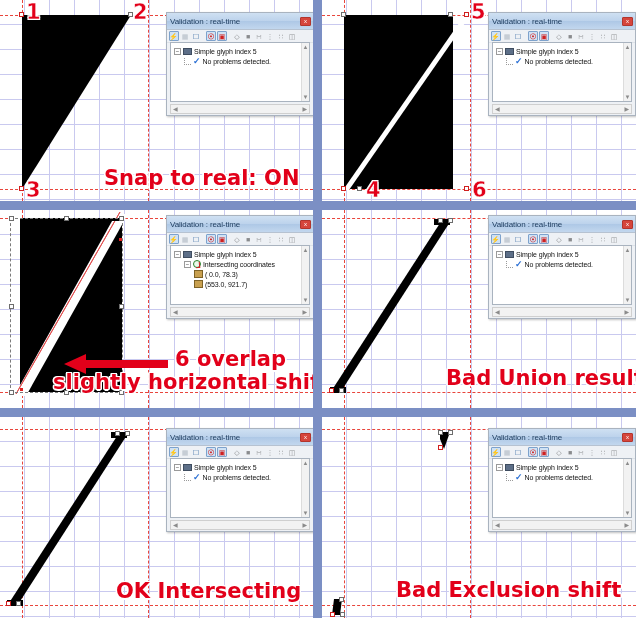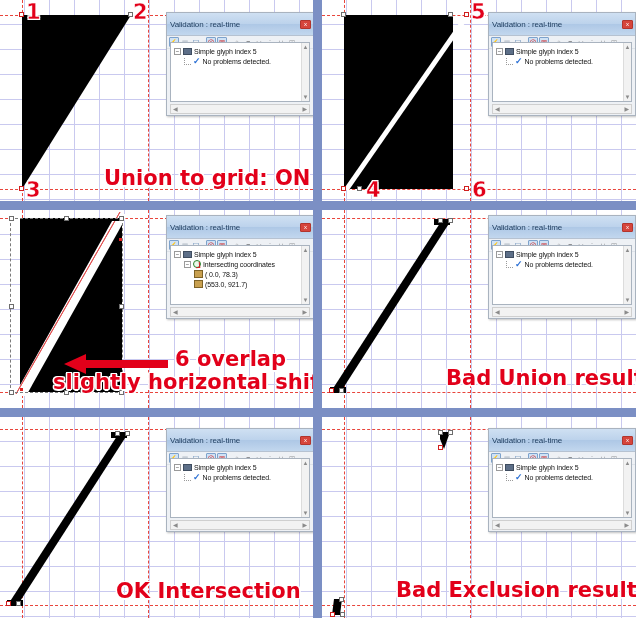--- a/index.html
+++ b/index.html
@@ -70,21 +70,21 @@
   .vwin{
     position:absolute;width:148px;height:104px;
     background:#eef1f5;
     border:1px solid #a9b3bf;
     box-shadow:1px 1px 2px rgba(0,0,0,.25);
     z-index:25;
     box-sizing:border-box;
     font-family:"Liberation Sans", sans-serif;
   }
   .vwin-title{
-    height:23px;
+    height:17px;
     background:linear-gradient(to bottom,#cfe0f2 0%,#bdd3ec 48%,#aec8e6 52%,#c2d7ee 100%);
     border-bottom:1px solid #b6c2d1;
     display:flex;align-items:center;
     padding:0 2px 0 3px;
     box-sizing:border-box;
   }
   .vwin-title-text{
     font-size:8px;color:#1b3a5c;flex:1;white-space:nowrap;letter-spacing:-0.1px;
   }
   .vwin-close{
@@ -159,21 +159,21 @@
     </div>
 
     <div class="node red" style="left:19px;top:12px;"></div>
     <div class="node" style="left:128px;top:12px;"></div>
     <div class="node red" style="left:19px;top:186px;"></div>
 
     <div class="numlabel" style="left:26px;top:2px;">1</div>
     <div class="numlabel" style="left:133px;top:2px;">2</div>
     <div class="numlabel" style="left:26px;top:180px;">3</div>
 
-    <div class="caption" style="left:104px;top:167px;">Union to grid: ON</div>
+    <div class="caption" style="left:104px;top:167px;">Snap to real: ON</div>
 
     <div class="vwin" style="left:166px;top:12px;">
       <div class="vwin-title">
         <span class="vwin-title-text">Validation : real-time</span>
         <span class="vwin-close">x</span>
       </div>
       <div class="vwin-toolbar">
         <span class="tbtn act" style="color:#e8a317;">⚡</span>
         <span class="tbtn dim" style="color:#6b7b8d;">▦</span>
         <span class="tbtn" style="color:#3a6ea5;">☐</span>
@@ -455,21 +455,21 @@
         <rect x="111" y="15" width="16" height="6" fill="#000000"></rect>
         <rect x="7" y="183" width="16" height="6" fill="#000000"></rect>
       </svg>
     </div>
 
     <div class="node" style="left:115px;top:14px;"></div>
     <div class="node" style="left:125px;top:14px;"></div>
     <div class="node red" style="left:6px;top:184px;"></div>
     <div class="node" style="left:16px;top:184px;"></div>
 
-    <div class="caption" style="left:116px;top:163px;">OK Intersection</div>
+    <div class="caption" style="left:116px;top:163px;">OK Intersecting</div>
 
     <div class="vwin" style="left:166px;top:11px;">
       <div class="vwin-title">
         <span class="vwin-title-text">Validation : real-time</span>
         <span class="vwin-close">x</span>
       </div>
       <div class="vwin-toolbar">
         <span class="tbtn act" style="color:#e8a317;">⚡</span>
         <span class="tbtn dim" style="color:#6b7b8d;">▦</span>
         <span class="tbtn" style="color:#3a6ea5;">☐</span>
@@ -523,21 +523,21 @@
       </svg>
     </div>
 
     <div class="node" style="left:116px;top:13px;"></div>
     <div class="node" style="left:126px;top:13px;"></div>
     <div class="node red" style="left:116px;top:28px;"></div>
     <div class="node" style="left:17px;top:180px;"></div>
     <div class="node red" style="left:8px;top:195px;"></div>
     <div class="node" style="left:18px;top:195px;"></div>
 
-    <div class="caption" style="left:74px;top:162px;">Bad Exclusion result</div>
+    <div class="caption" style="left:74px;top:162px;">Bad Exclusion shift</div>
 
     <div class="vwin" style="left:166px;top:11px;">
       <div class="vwin-title">
         <span class="vwin-title-text">Validation : real-time</span>
         <span class="vwin-close">x</span>
       </div>
       <div class="vwin-toolbar">
         <span class="tbtn act" style="color:#e8a317;">⚡</span>
         <span class="tbtn dim" style="color:#6b7b8d;">▦</span>
         <span class="tbtn" style="color:#3a6ea5;">☐</span>

